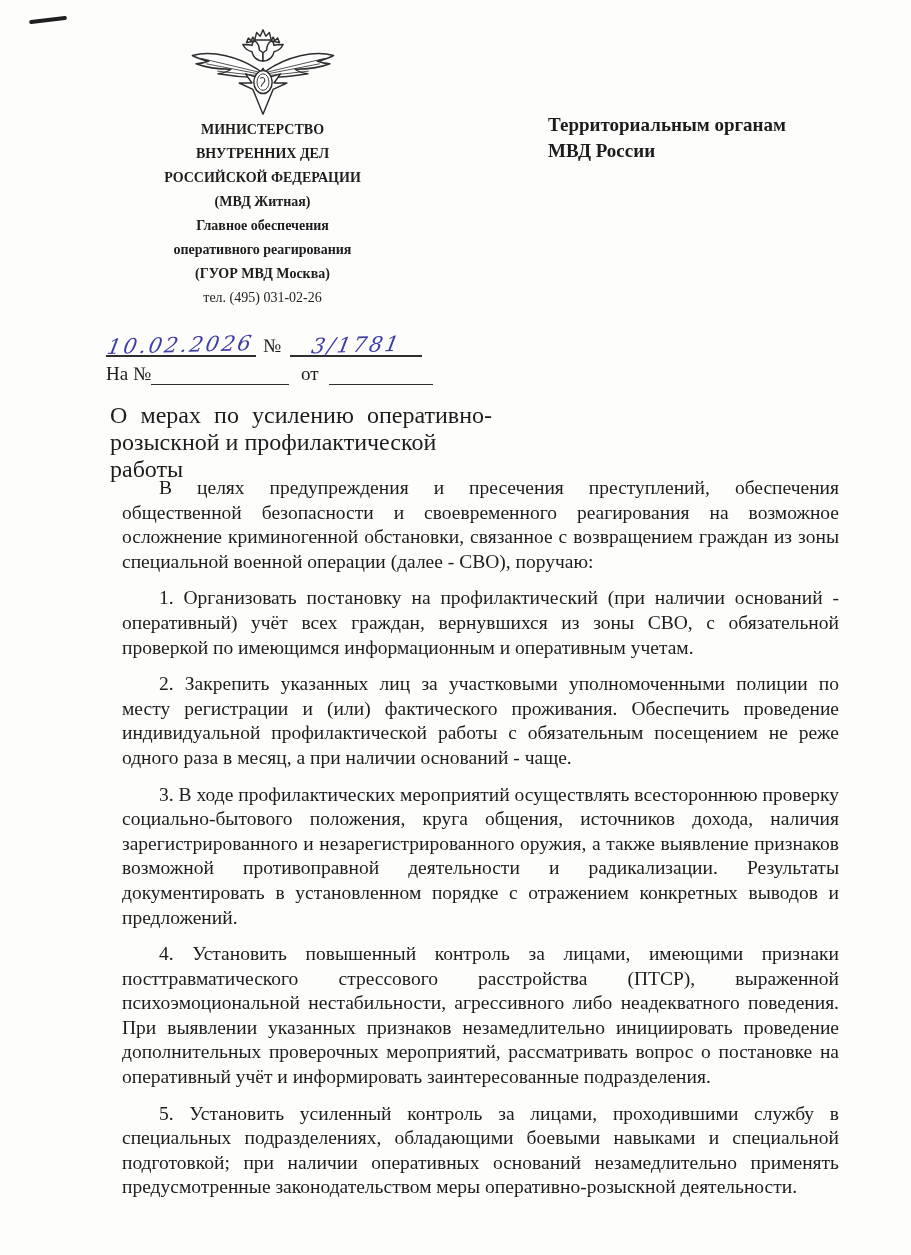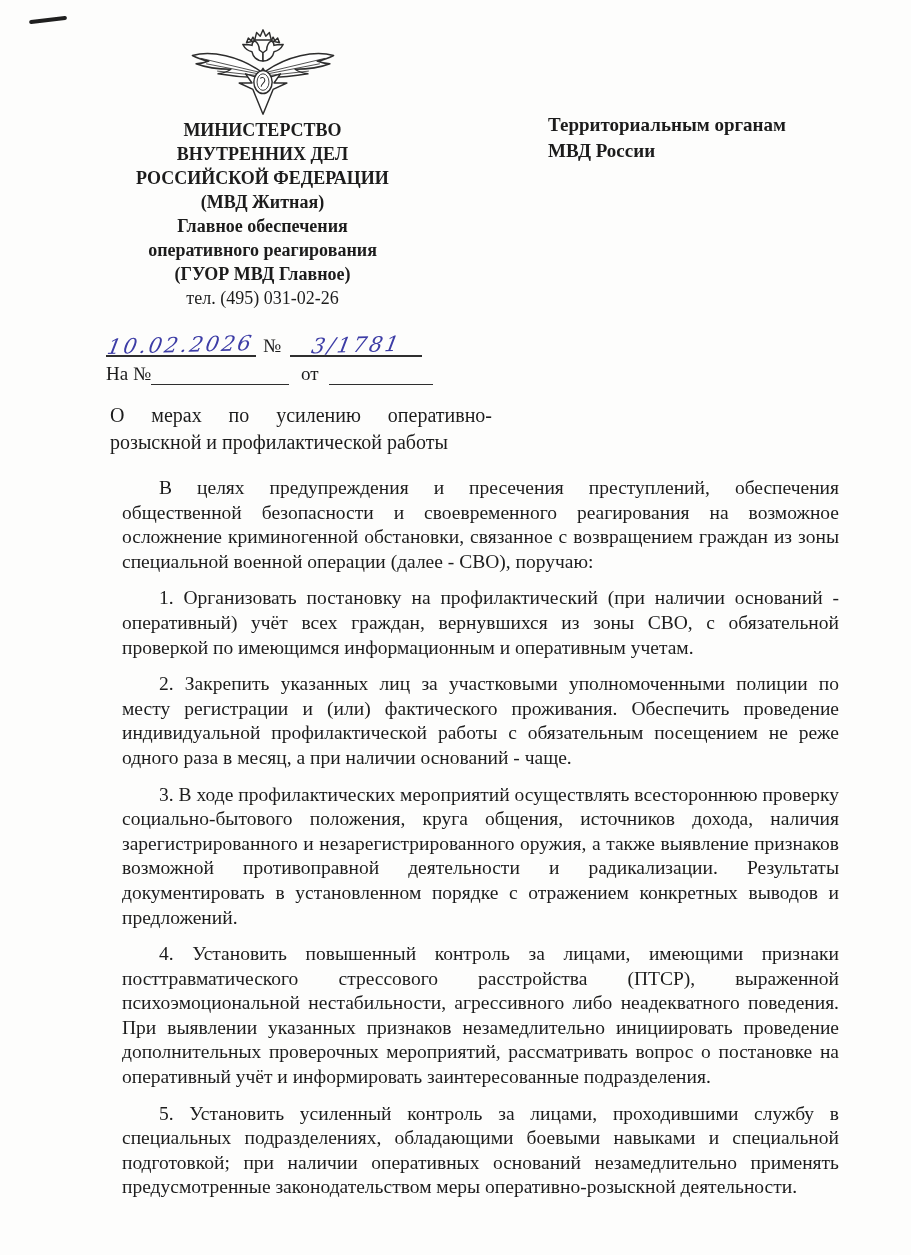--- a/index.html
+++ b/index.html
@@ -14,21 +14,21 @@
   }
   
   .pen-mark{
     position:absolute;left:29px;top:18px;
     width:38px;height:3.5px;background:#1f1f1f;
     border-radius:2px;transform:rotate(-7deg);
   }
   
   .letterhead{
     position:absolute;left:105px;top:28px;width:315px;
-    text-align:center;font-size:18px;line-height:24px;
+    text-align:center;font-size:14px;line-height:24px;
   }
   .emblem-wrap{height:88px;margin-bottom:2px;}
   .org-line{font-weight:bold;}
   .address-line,.phone-line{font-weight:normal;}
   
   .recipient{
     position:absolute;left:548px;top:112px;width:290px;
     text-align:left;font-weight:bold;font-size:19px;line-height:26px;
   }
   
@@ -53,21 +53,21 @@
     font-size:21px;
     color:#3d3da6;
     letter-spacing:2.5px;
     transform:skewX(-12deg) rotate(-1.5deg);
     white-space:nowrap;
     position:relative;top:2px;
   }
   
   .subject{
     position:absolute;left:110px;top:402px;width:382px;
-    font-size:20px;line-height:27px;
+    font-size:24px;line-height:27px;
   }
   .subject-line1{text-align:justify;text-align-last:justify;}
   
   .body-text{
     position:absolute;left:110px;top:464px;width:741px;
     font-size:19.5px;line-height:24.6px;
     text-align:justify;
   }
   .body-text p{margin:12px;text-indent:37px;}
   .emblem-svg path, .emblem-svg ellipse, .emblem-svg line{vector-effect:none;}
@@ -107,21 +107,21 @@
           <path d="M77,55 C79,53 82,54 82,57 C82,60 78,61 78,64" fill="none" stroke-width="1.1"></path>
         </g>
       </svg>
     </div>
     <div class="org-line">МИНИСТЕРСТВО</div>
     <div class="org-line">ВНУТРЕННИХ ДЕЛ</div>
     <div class="org-line">РОССИЙСКОЙ ФЕДЕРАЦИИ</div>
     <div class="org-line">(МВД Житная)</div>
     <div class="org-line">Главное обеспечения</div>
     <div class="org-line">оперативного реагирования</div>
-    <div class="org-line">(ГУОР МВД Главное)</div>
+    <div class="org-line">(ГУОР МВД Москва)</div>
     <div class="phone-line">тел. (495) 031-02-26</div>
   </div>
 
   <div class="recipient">
     <div>Территориальным органам</div>
     <div>МВД России</div>
   </div>
 
   <div class="ref-block">
     <div class="ref-row ref-row1">

